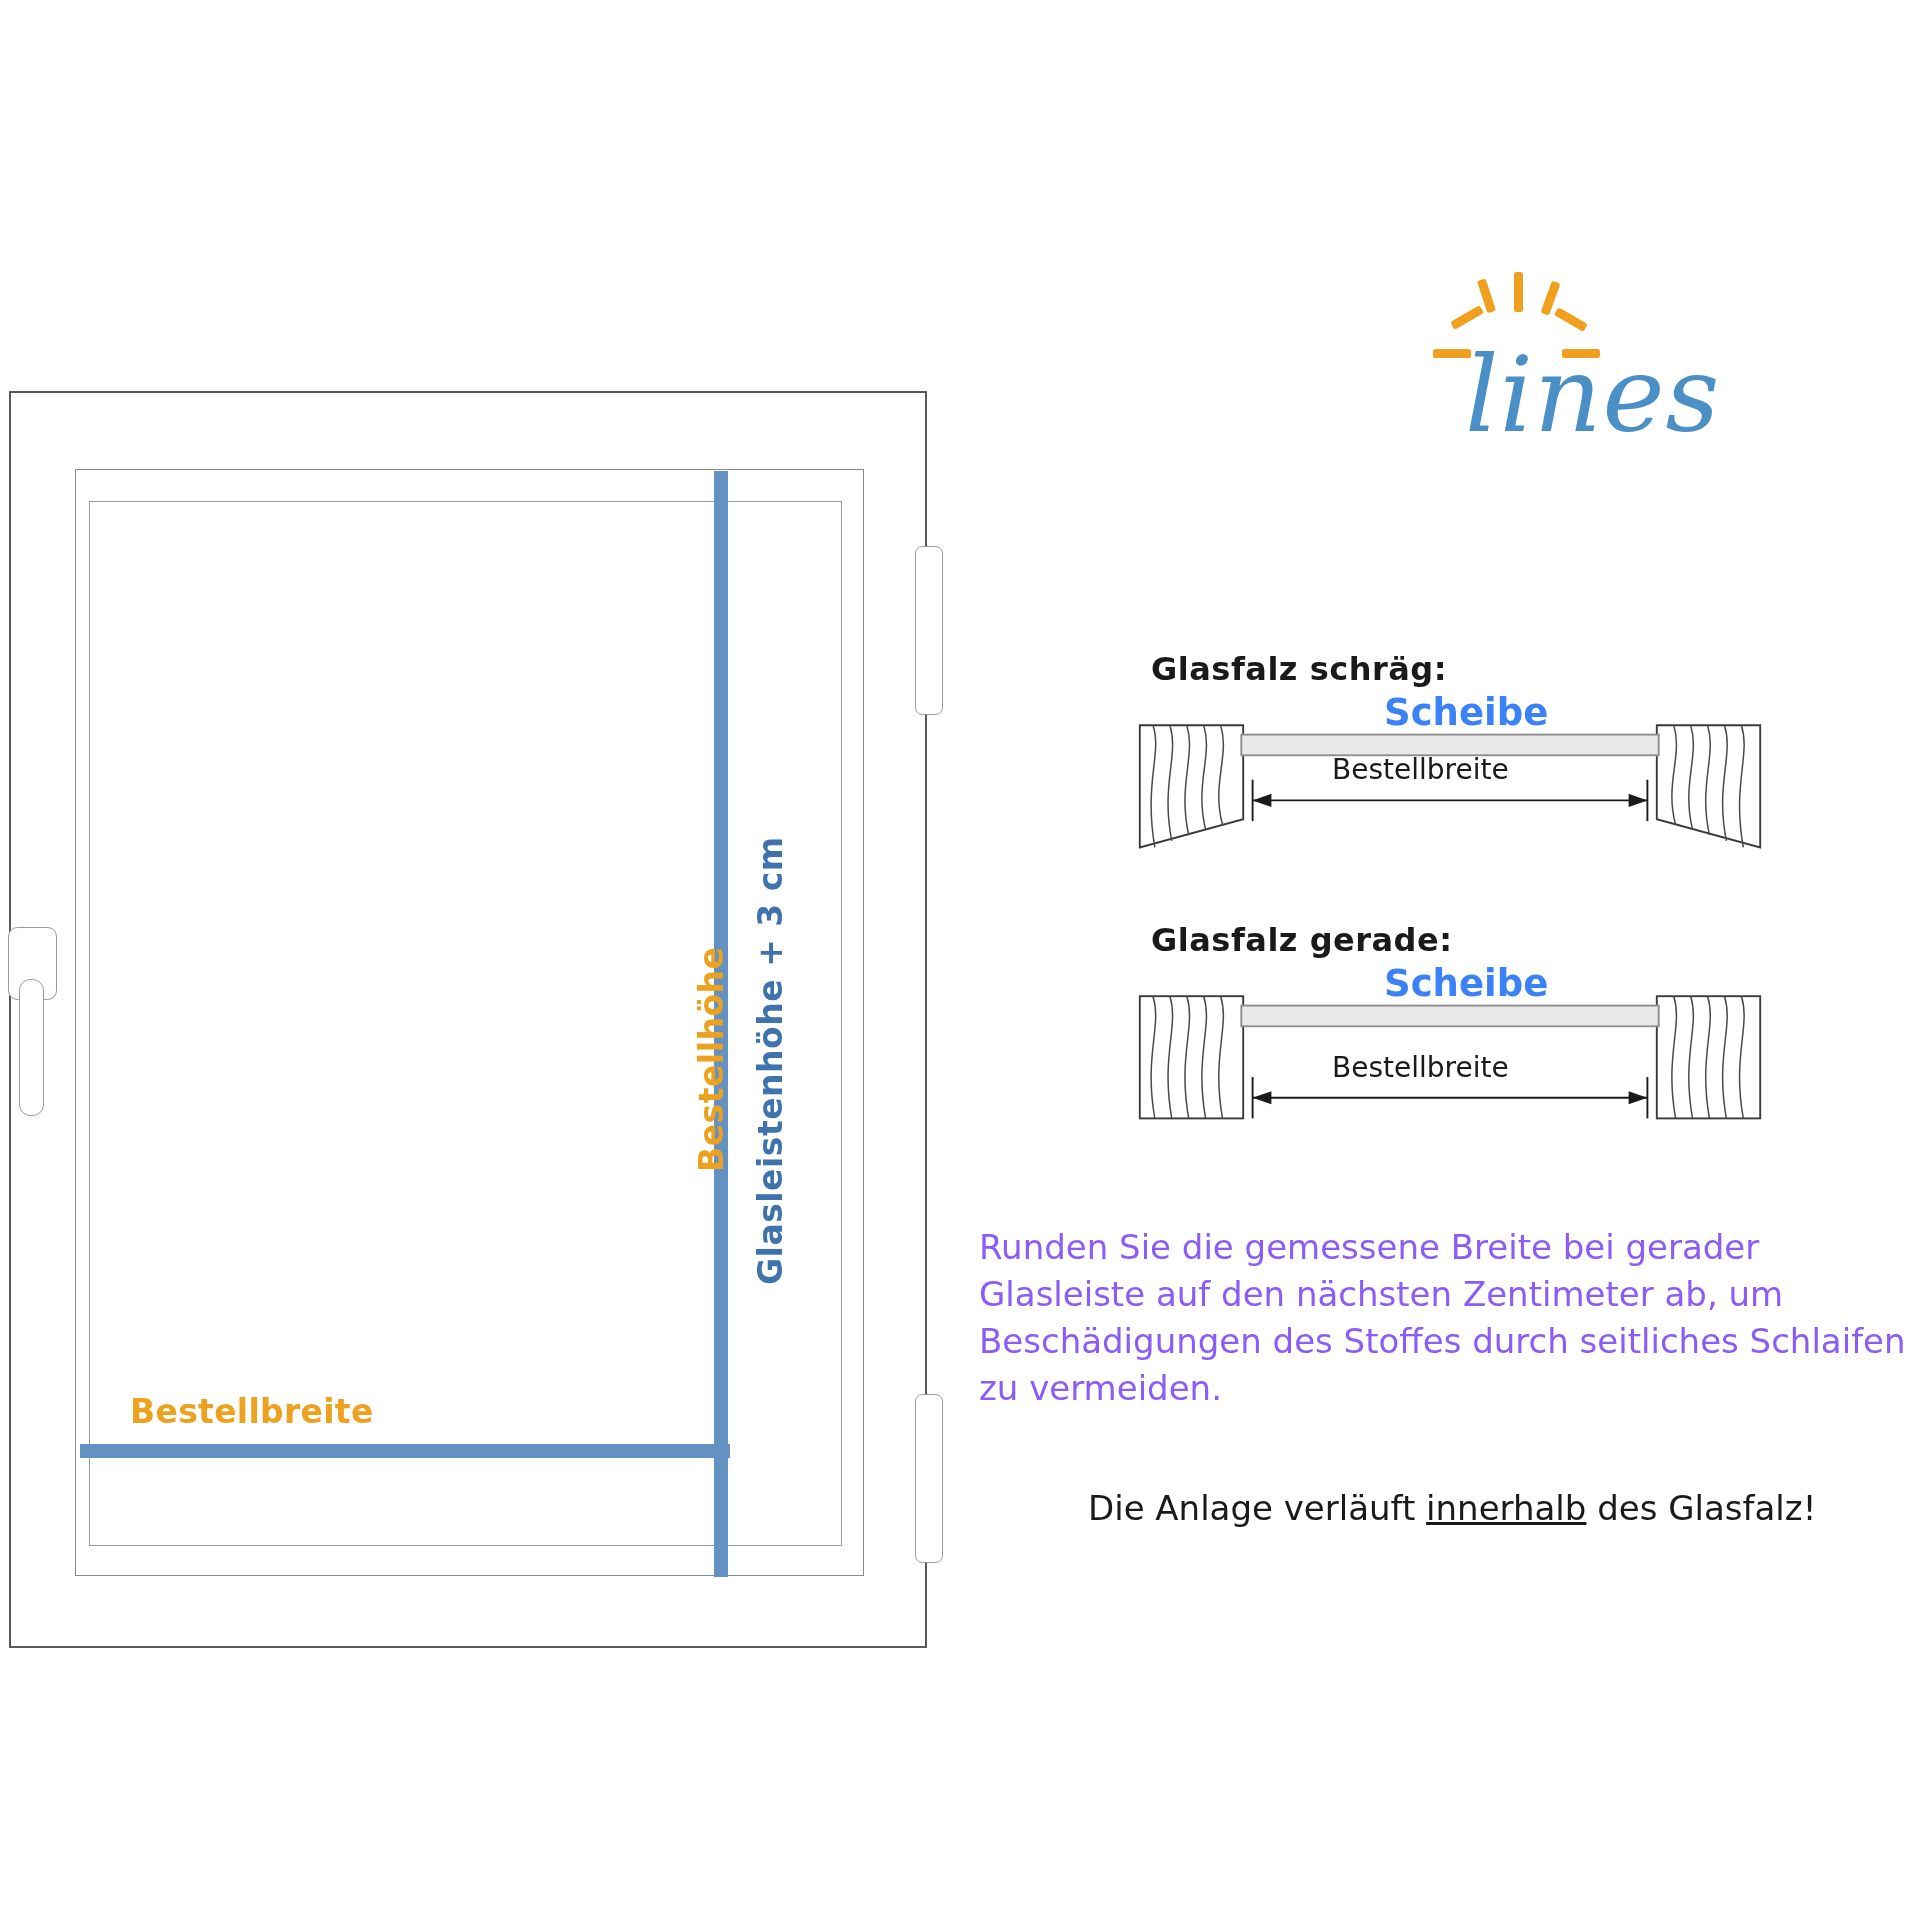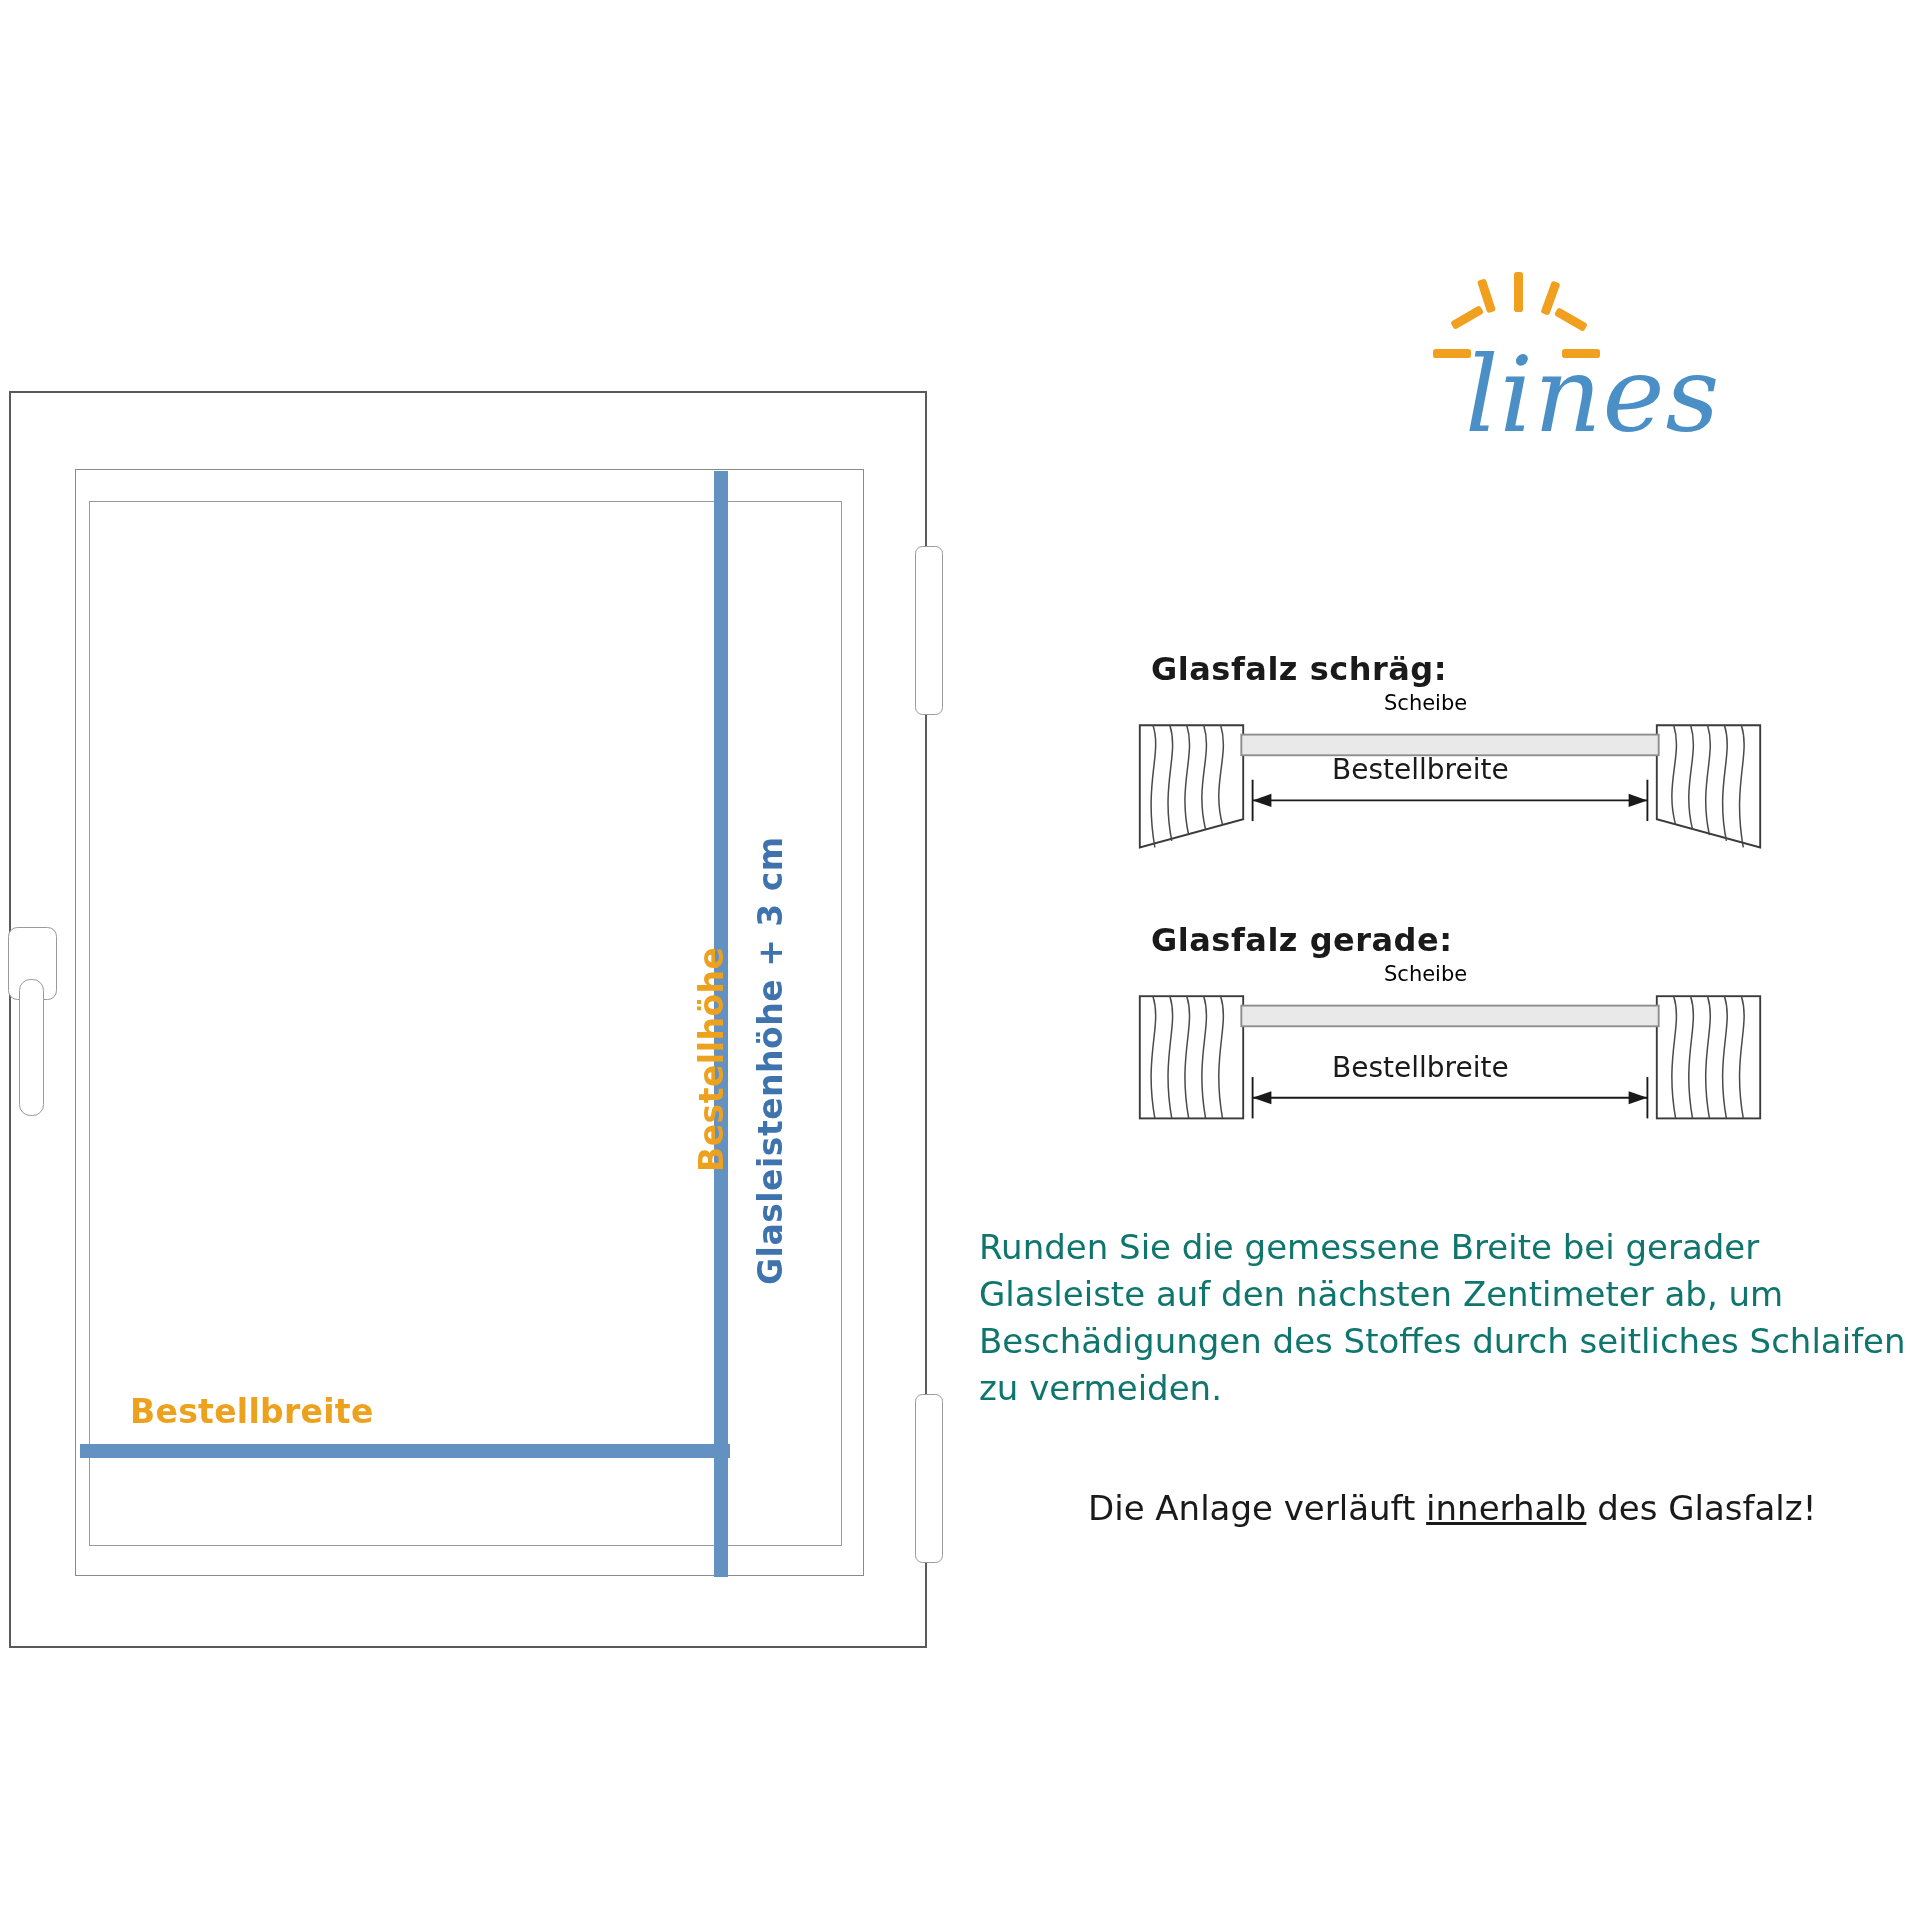--- a/index.html
+++ b/index.html
@@ -196,40 +196,41 @@
 
   .scheme {
     position: absolute;
     width: 640px;
     height: 188px;
   }
   #scheme-schraeg { left: 1130px; top: 697px; }
   #scheme-gerade  { left: 1130px; top: 968px; }
   .pane-label {
     position: absolute;
-    font-size: 21px;
-    color: #000000;
-    white-space: nowrap;
+    font-size: 37px;
+    color: #3b82f6;
+    white-space: nowrap;
+    font-weight: bold;
   }
   .dim-label {
     position: absolute;
     font-size: 28px;
     color: #1a1a1a;
     white-space: nowrap;
   }
 
   
   #note-paragraph {
     position: absolute;
     left: 979px;
     top: 1224px;
     width: 942px;
     font-size: 34px;
     line-height: 1.38;
-    color: #0f766e;
+    color: #8b5cf6;
   }
   #note-final {
     position: absolute;
     left: 1088px;
     top: 1488px;
     width: 810px;
     font-size: 34px;
     color: #1a1a1a;
     white-space: nowrap;
   }

